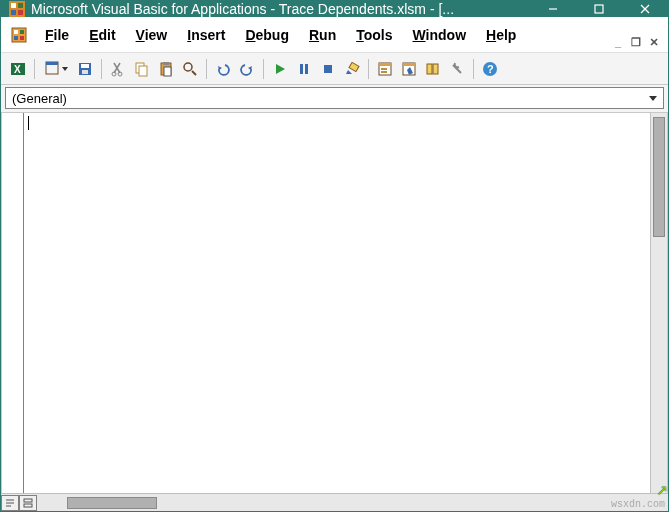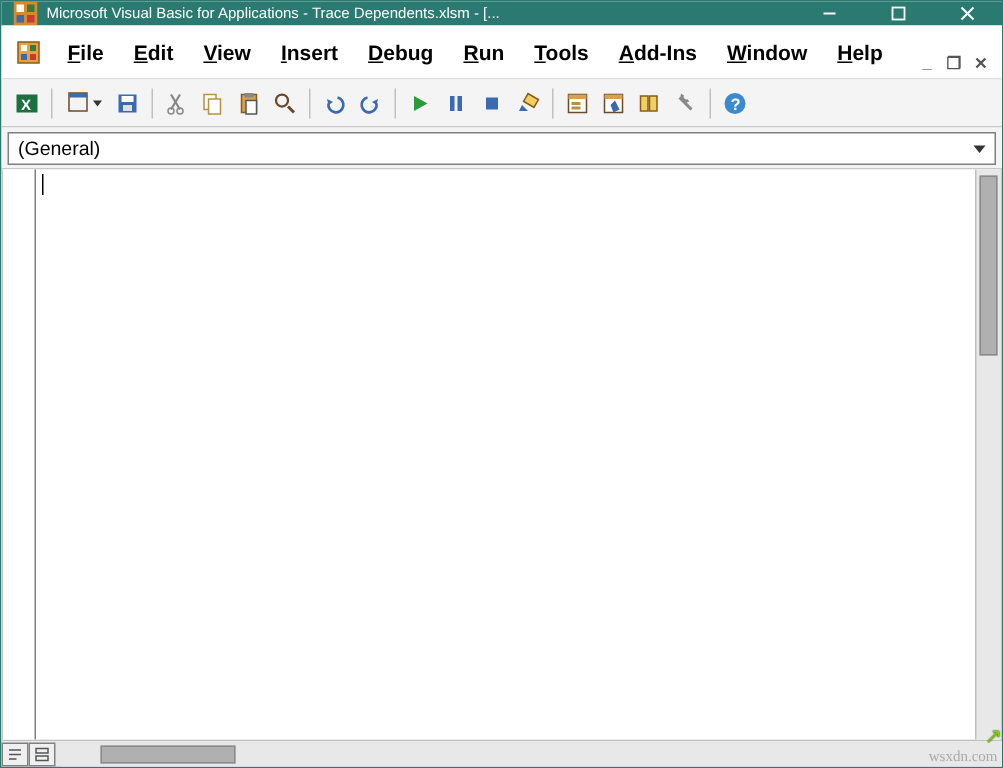--- a/index.html
+++ b/index.html
@@ -1,58 +1,58 @@
 <!DOCTYPE html>
 <html><head>
 <meta charset="utf-8">
 <style>
   * { box-sizing: border-box; margin: 0; padding: 0; font-family: "Segoe UI", Tahoma, sans-serif; }
   body { width: 669px; height: 512px; background: #fff; position: relative; overflow: hidden; }
   .window { width: 669px; height: 512px; border: 1px solid #2a7a71; box-shadow: 0 0 4px rgba(0,0,0,.3); display: flex; flex-direction: column; }
 
   
-  .titlebar { height: 16px; background: #2a7a71; display: flex; align-items: center; color: #fff; font-size: 10px; }
+  .titlebar { height: 16px; background: #2a7a71; display: flex; align-items: center; color: #fff; font-size: 14px; }
   .titlebar .app-icon { width: 16px; height: 16px; margin: 0 6px 0 8px; display: inline-block; }
   .titlebar .title { flex: 1; white-space: nowrap; overflow: hidden; text-overflow: clip; }
   .titlebar .win-btn { width: 46px; height: 32px; display: flex; align-items: center; justify-content: center; }
   .titlebar .win-btn svg { stroke: #fff; }
 
   
   .menubar { height: 36px; background: #fff; border-bottom: 1px solid #e0e0e0; display: flex; align-items: center; padding: 0 4px; position: relative; font-weight: bold; }
   .menubar .excel-icon { width: 20px; height: 20px; margin: 0 6px 0 4px; }
   .menubar .m-item { padding: 4px 10px; font-size: 14px; color: #000; }
   .menubar .m-item u { text-decoration: underline; }
   .mdi-controls { position: absolute; right: 6px; bottom: 2px; display: flex; gap: 2px; }
   .mdi-controls span { width: 16px; height: 16px; font-size: 11px; display: flex; align-items: center; justify-content: center; color: #555; }
 
   
   .toolbar { height: 32px; background: #f4f4f4; border-bottom: 1px solid #c8c8c8; display: flex; align-items: center; padding: 0 6px; gap: 2px; }
   .tb-btn { width: 22px; height: 22px; display: flex; align-items: center; justify-content: center; border: 1px solid transparent; }
   .tb-sep { width: 1px; height: 20px; background: #c0c0c0; margin: 0 3px; }
   .tb-btn .dd-arrow { width:6px; margin-left:1px; }
 
   
-  .dropdown-row { height: 28px; background: #f4f4f4; border-bottom: 1px solid #c8c8c8; display: flex; align-items: center; padding: 2px 4px; gap: 4px; }
+  .dropdown-row { height: 28px; background: #f4f4f4; border-bottom: 1px solid #c8c8c8; display: flex; padding: 2px 4px; gap: 4px; }
   .combo { flex: 1; height: 22px; background: #fff; border: 1px solid #808080; display: flex; align-items: center; padding: 0 6px; font-size: 13px; position: relative; }
   .combo .arrow { position: absolute; right: 2px; top: 2px; width: 16px; height: 16px; display:flex; align-items:center; justify-content:center; }
 
   
   .code-area { flex: 1; display: flex; background: #fff; border-left: 1px solid #c8c8c8; border-right: 1px solid #c8c8c8; position:relative; }
   .code-margin { width: 22px; border-right: 1px solid #808080; background:#fff;}
   .code-editor { flex: 1; font-family: Consolas, monospace; font-size: 13px; padding: 2px 4px; position: relative; }
   .caret { display:inline-block; width:1px; height:14px; background:#000; vertical-align: text-bottom; }
   .vscroll { width: 17px; background: #e8e8e8; position: relative; border-left:1px solid #c0c0c0;}
   .vscroll .thumb { position: absolute; left:2px; right:2px; top:4px; height:120px; background:#b0b0b0; border:1px solid #8a8a8a; }
 
   
   .bottom-bar { height: 18px; background:#e8e8e8; display:flex; align-items:center; border-top:1px solid #c0c0c0;}
   .view-btn { width:18px; height:16px; border:1px solid #808080; background:#f0f0f0; display:flex; align-items:center; justify-content:center; font-size:10px; }
   .hscroll { flex:1; height:16px; background:#e8e8e8; margin-left:4px; position:relative; }
   .hscroll .thumb { position:absolute; left:26px; width:90px; top:2px; bottom:2px; background:#b0b0b0; border:1px solid #8a8a8a;}
-  .watermark { position:absolute; right:4px; bottom:2px; font-size:10px; color:#aaa; font-family: Liberation Serif, serif;}
+  .watermark { position:absolute; right:4px; bottom:2px; font-size:10px; color:#aaa; font-family: Liberation Mono, monospace;}
   .resize-cursor { position:absolute; right:1px; bottom:14px; font-size:14px; color:#7bd400; text-shadow:0 0 1px #000;}
 </style>
 </head>
 <body>
 
 <div class="window">
 
   <div class="titlebar">
     <span class="app-icon">
       <svg width="16" height="16">
@@ -92,21 +92,20 @@
           <rect x="11" y="11" width="4" height="4" fill="#c83a3a"></rect>
         </svg>
     </span>
     <span class="m-item"><u>F</u><span title="File">ile</span></span>
     <span class="m-item"><u>E</u>dit</span>
     <span class="m-item"><u>V</u>iew</span>
     <span class="m-item"><u>I</u>nsert</span>
     <span class="m-item"><u>D</u>ebug</span>
     <span class="m-item"><u>R</u>un</span>
     <span class="m-item"><u>T</u>ools</span>
-    <span class="m-item"><u>A</u>dd-Ins</span>
     <span class="m-item"><u>W</u>indow</span>
     <span class="m-item"><u>H</u>elp</span>
     <div class="mdi-controls">
       <span>_</span>
       <span>❐</span>
       <span>✕</span>
     </div>
   </div>
 
   <div class="toolbar">

